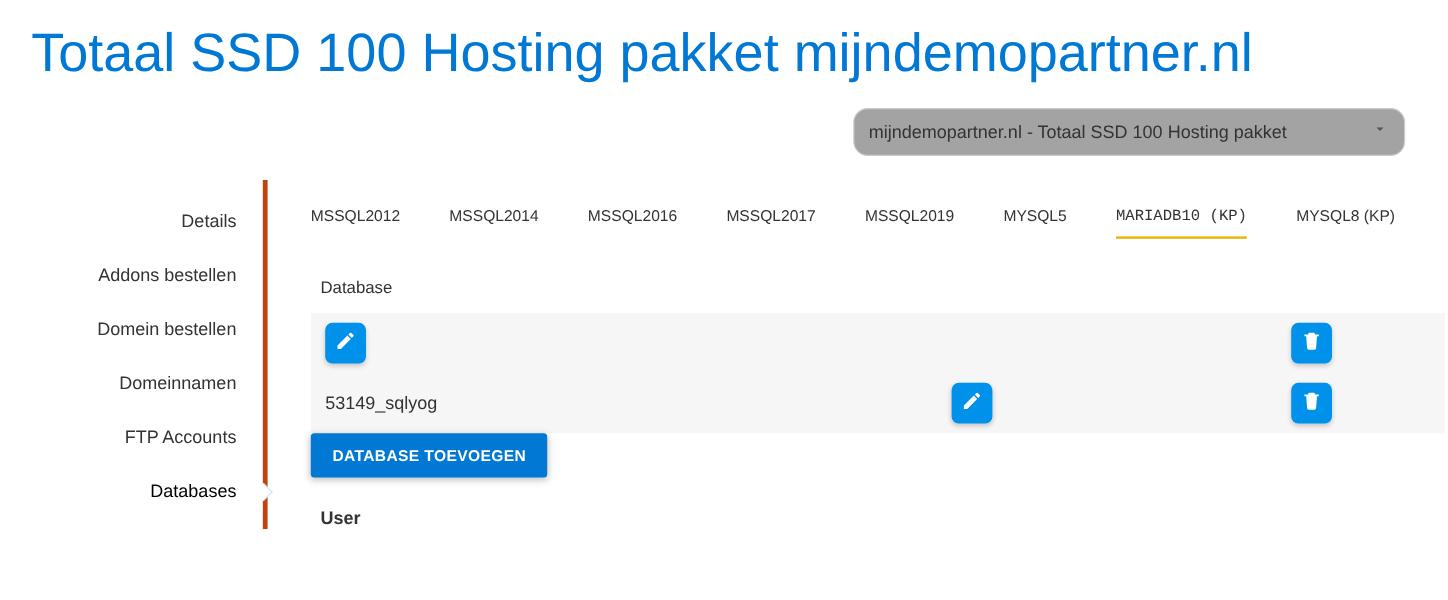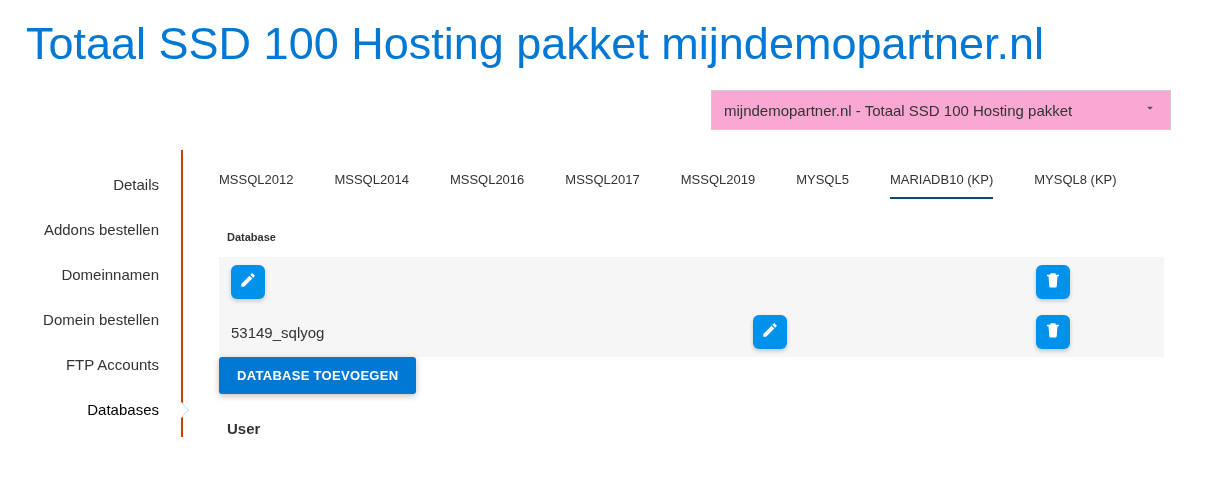--- a/index.html
+++ b/index.html
@@ -5,55 +5,55 @@
     * { box-sizing: border-box; margin: 0; padding: 0; }
     body { font-family: "Segoe UI", Arial, sans-serif; background: #fff; color: #333; width: 1207px; }
 
     .page-title { color: #0078d4; font-size: 45px; font-weight: 400; padding: 18px 0 10px 26px; }
 
     .selector-row { display: flex; justify-content: flex-end; padding: 10px 36px 20px 0; }
     .selector { position: relative; }
     .selector select {
       appearance: none; -webkit-appearance: none;
       width: 460px; height: 40px;
-      border: 1px solid #ccc; border-radius: 0;
-      background: #f9a8d4; padding: 0 64px 0 12px;
+      border: 1px solid #ccc; border-radius: 12px;
+      background: #a3a3a3; padding: 0 64px 0 12px;
       font-size: 15px; color: #333; cursor: pointer;
     }
     .selector .chevron {
       position: absolute; right: 14px; top: 50%; transform: translateY(-50%);
       pointer-events: none; color: #555;
     }
 
     .layout { display: flex; }
     .sidebar {
-      width: 183px; flex-shrink: 0;
-      border-right: 2px solid #c2410c;
+      width: 223px; flex-shrink: 0;
+      border-right: 4px solid #c2410c;
       padding-top: 12px; position: relative;
     }
     .sidebar-item {
       display: block; text-align: right;
       padding: 14px 22px 14px 0;
       font-size: 15px; color: #333; cursor: pointer;
     }
     .sidebar-item.active { font-weight: 400; color: #000000; position: relative; }
     .sidebar-item.active::after {
       content: ""; position: absolute; right: -6px; top: 50%;
       width: 10px; height: 10px; background: #fff;
       border-top: 1px solid #cfe4f7; border-right: 1px solid #cfe4f7;
       transform: translateY(-50%) rotate(45deg);
     }
 
     .main { flex: 1; padding: 12px 0 0 36px; }
 
     .tabs { display: flex; gap: 41px; border-bottom: 0; margin-bottom: 24px; }
     .tab { font-size: 13px; color: #333; padding: 10px 0; cursor: pointer; white-space: nowrap; }
-    .tab.active { border-bottom: 2px solid #0c4a6e; }
+    .tab.active { border-bottom: 2px solid #eab308; font-family: Liberation Mono, monospace; }
 
-    .section-heading { font-size: 11px; font-weight: 700; padding: 8px 8px 14px 8px; }
+    .section-heading { font-size: 14px; font-weight: 400; padding: 8px 8px 14px 8px; }
 
     .db-table { width: 945px; }
     .db-row { display: flex; align-items: center; height: 50px; padding: 0 12px; }
     .db-row.stripe { background: #f6f6f6; }
     .db-name { flex: 0 0 522px; font-size: 15px; }
     .db-actions { display: flex; align-items: center; flex: 1; }
     .db-actions .btn-gap-left { margin-left: 0; }
     .db-actions .btn-gap-right { margin-left: auto; margin-right: 82px; }
 
     .icon-btn {
@@ -89,22 +89,22 @@
         </svg>
     </span>
   </div>
 </div>
 
 <div class="layout">
 
   <nav class="sidebar">
     <a class="sidebar-item"><span>Details</span></a>
     <a class="sidebar-item"><span>Addons bestellen</span></a>
+    <a class="sidebar-item"><span>Domein bestellen</span></a>
     <a class="sidebar-item"><span>Domeinnamen</span></a>
-    <a class="sidebar-item"><span>Domein bestellen</span></a>
     <a class="sidebar-item"><span>FTP Accounts</span></a>
     <a class="sidebar-item active"><span>Databases</span></a>
   </nav>
 
   <main class="main">
 
     <div class="tabs">
       <div class="tab">MSSQL2012</div>
       <div class="tab">MSSQL2014</div>
       <div class="tab">MSSQL2016</div>

